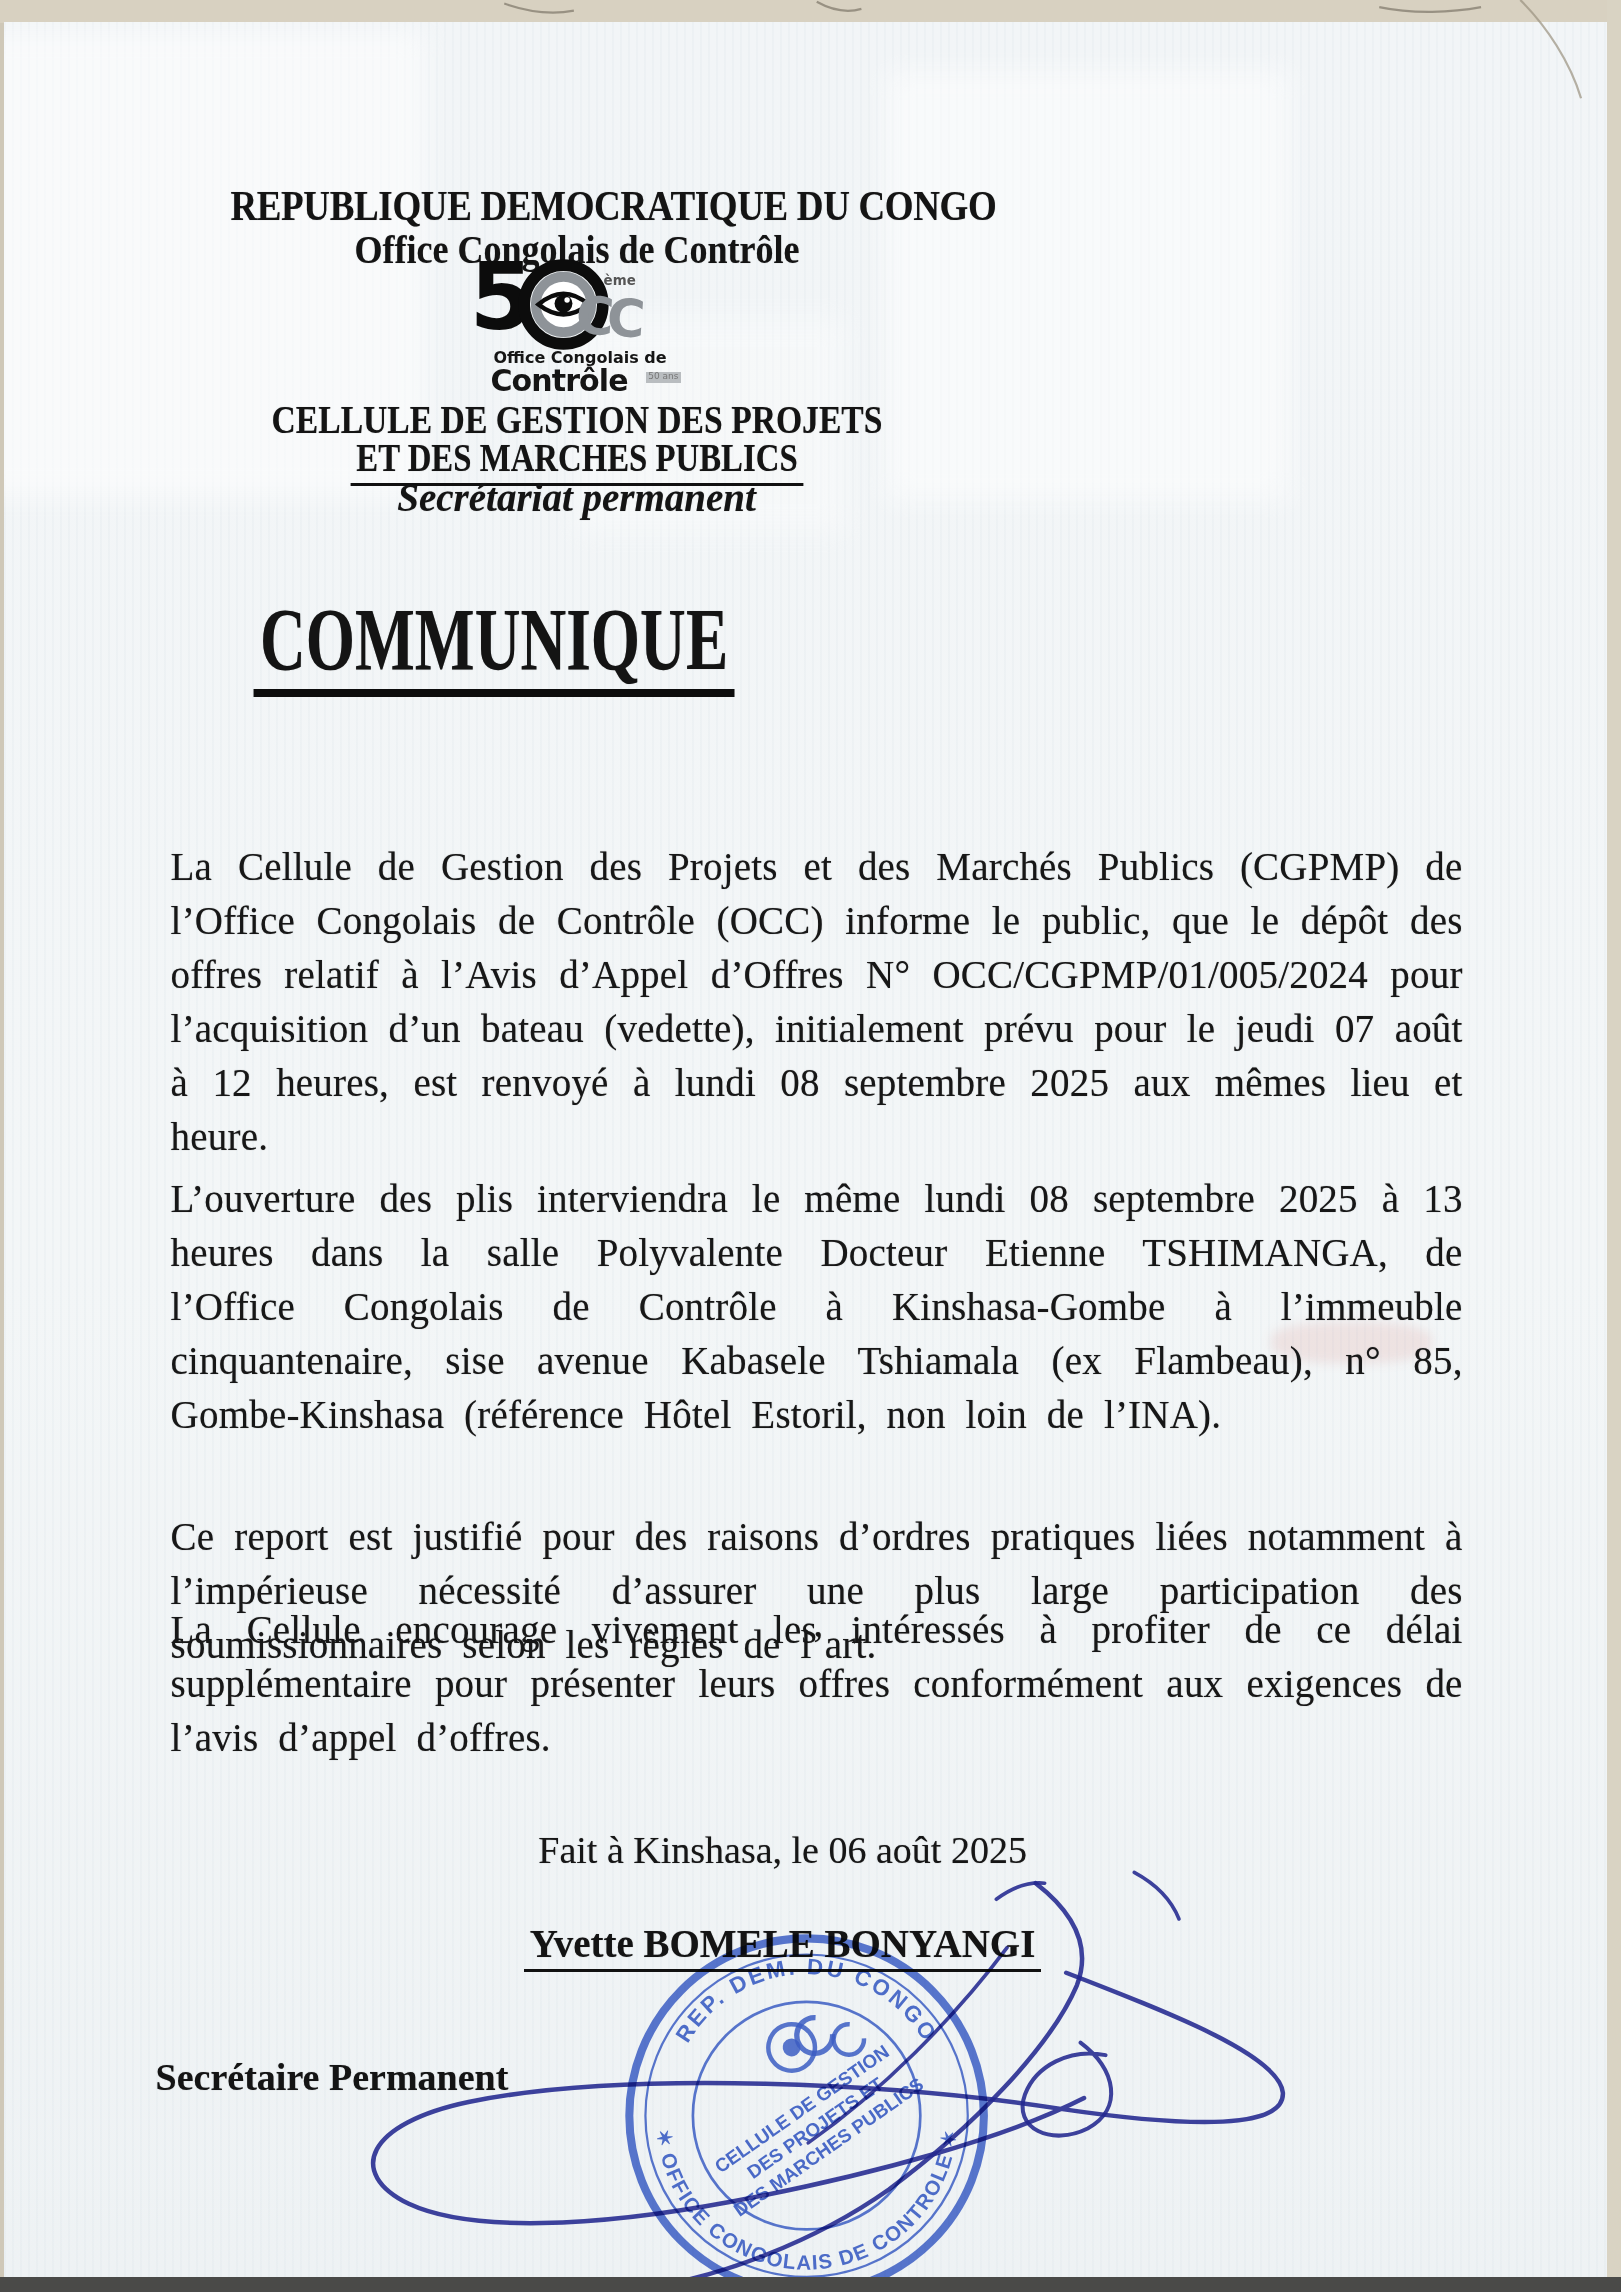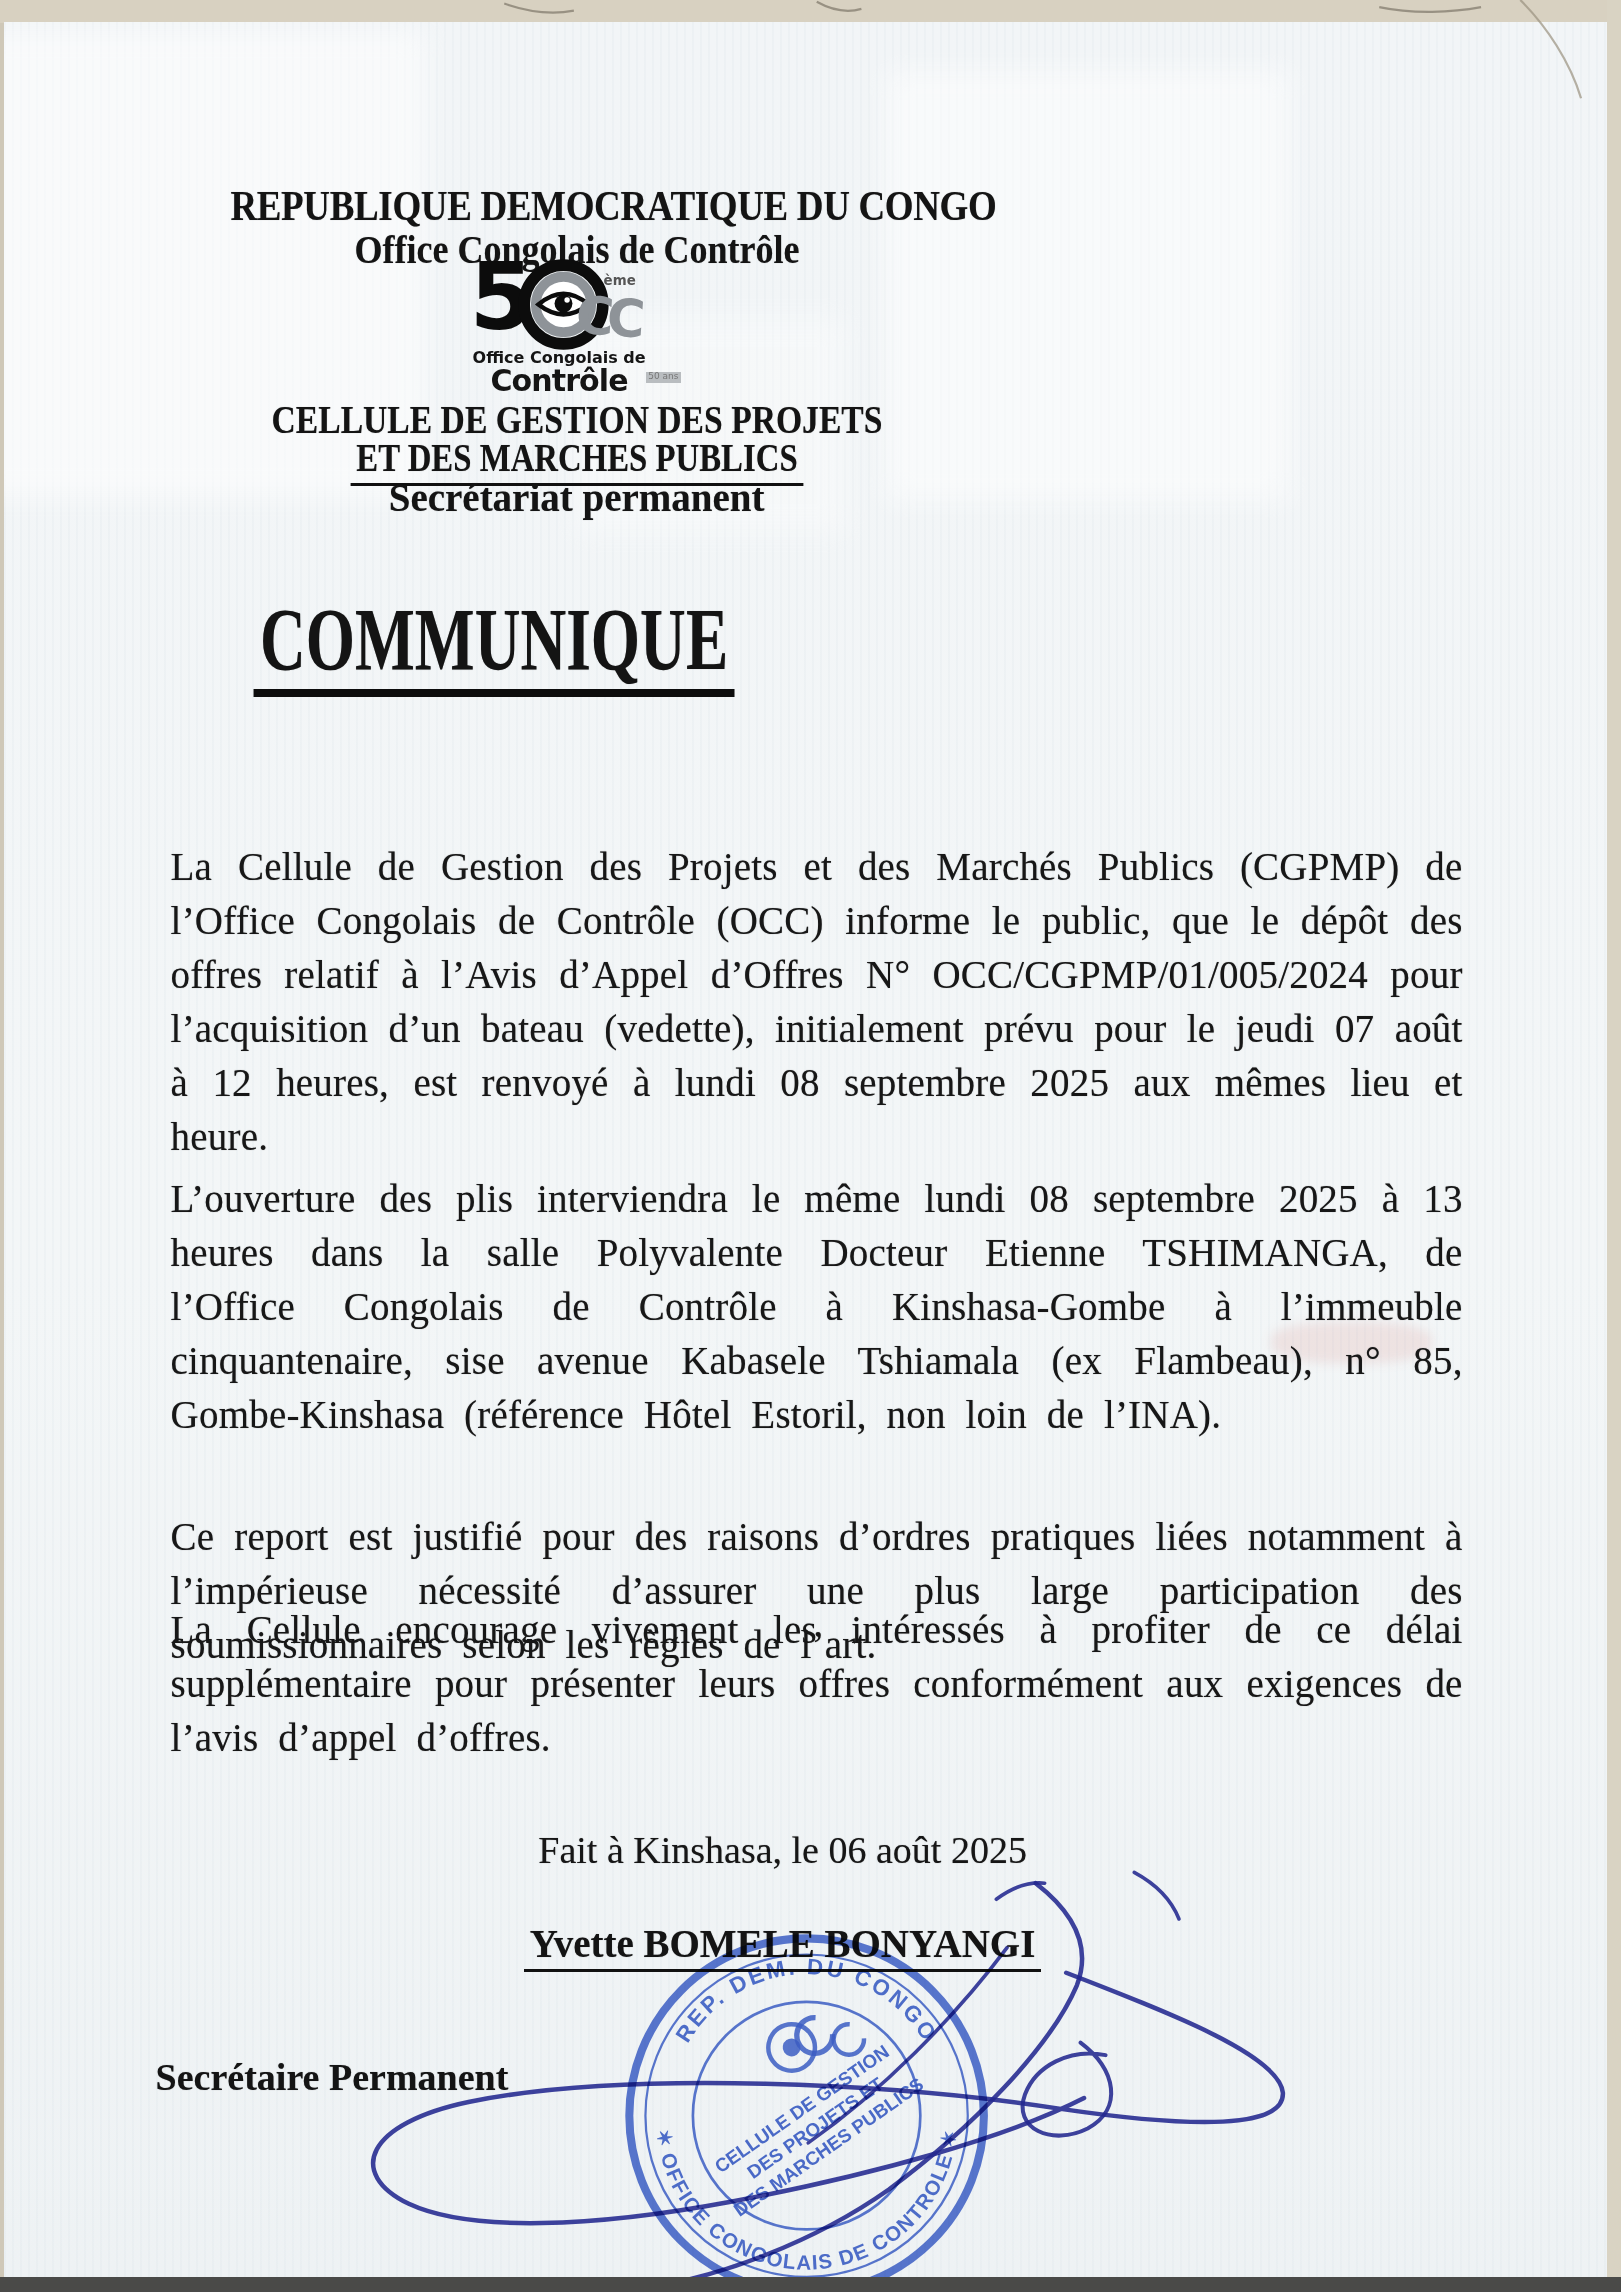--- a/index.html
+++ b/index.html
@@ -29,33 +29,33 @@
   .country{position:absolute;left:0;top:159px;width:100%;font-size:43px;font-weight:bold;
            white-space:nowrap;transform:scaleX(.86);letter-spacing:-0.4px;}
   .org{position:absolute;left:0;top:204px;width:100%;font-size:40px;font-weight:bold;
        white-space:nowrap;transform:scaleX(.90);}
   .dept1{position:absolute;left:0;top:373px;width:100%;font-size:41px;font-weight:bold;
          white-space:nowrap;transform:scaleX(.82);}
   .dept2{position:absolute;left:0;top:411px;width:100%;white-space:nowrap;transform:scaleX(.80);}
   .dept2 span{display:inline-block;font-size:41px;font-weight:bold;
               border-bottom:3.6px solid #111;padding:0 7.2px 2.7px;}
   .subt{position:absolute;left:0;top:453px;width:100%;font-size:39px;font-weight:bold;
-        white-space:nowrap;}
+        font-style:italic;white-space:nowrap;}
 
   
   .logo{position:absolute;left:296px;top:244px;width:215px;height:125px;
         font-family:"DejaVu Sans", sans-serif;}
   .logo-50{position:absolute;left:0;top:-14.3px;font-size:93px;font-weight:bold;color:#0c0c0c;
            letter-spacing:-5.4px;line-height:1;}
   .logo-ring{position:absolute;left:47px;top:-7.2px;}
   .logo-eme{position:absolute;left:134px;top:7.2px;font-size:13.4px;font-weight:bold;color:#555;}
   .logo-cc{position:absolute;left:106px;top:25px;font-size:52px;font-weight:bold;
            color:#8e9398;letter-spacing:-7.2px;line-height:1;transform:rotate(4deg);}
   .logo-t1{position:absolute;left:-18px;top:82px;width:215px;font-size:16px;font-weight:bold;
-           color:#151515;white-space:nowrap;text-align:center;}
+           color:#151515;white-space:nowrap;text-align:right;}
   .logo-t2{position:absolute;left:-18px;top:97px;width:215px;font-size:30px;font-weight:bold;
            color:#151515;white-space:nowrap;text-align:center;letter-spacing:-0.9px;}
   .logo-badge{position:absolute;left:176px;top:106px;font-size:9px;color:#777;
               background:#b9bdc0;padding:0.9px 2.7px;line-height:1.1;}
 
   
   .title-wrap{position:absolute;left:156px;top:578px;width:1254px;text-align:left;}
   .title-wrap span{display:inline-block;font-size:88px;font-weight:bold;line-height:79px;
         transform:scaleX(.72);border-bottom:8px solid #0d0d0d;padding:0 9px 10.7px;
         letter-spacing:0px;white-space:nowrap;}

